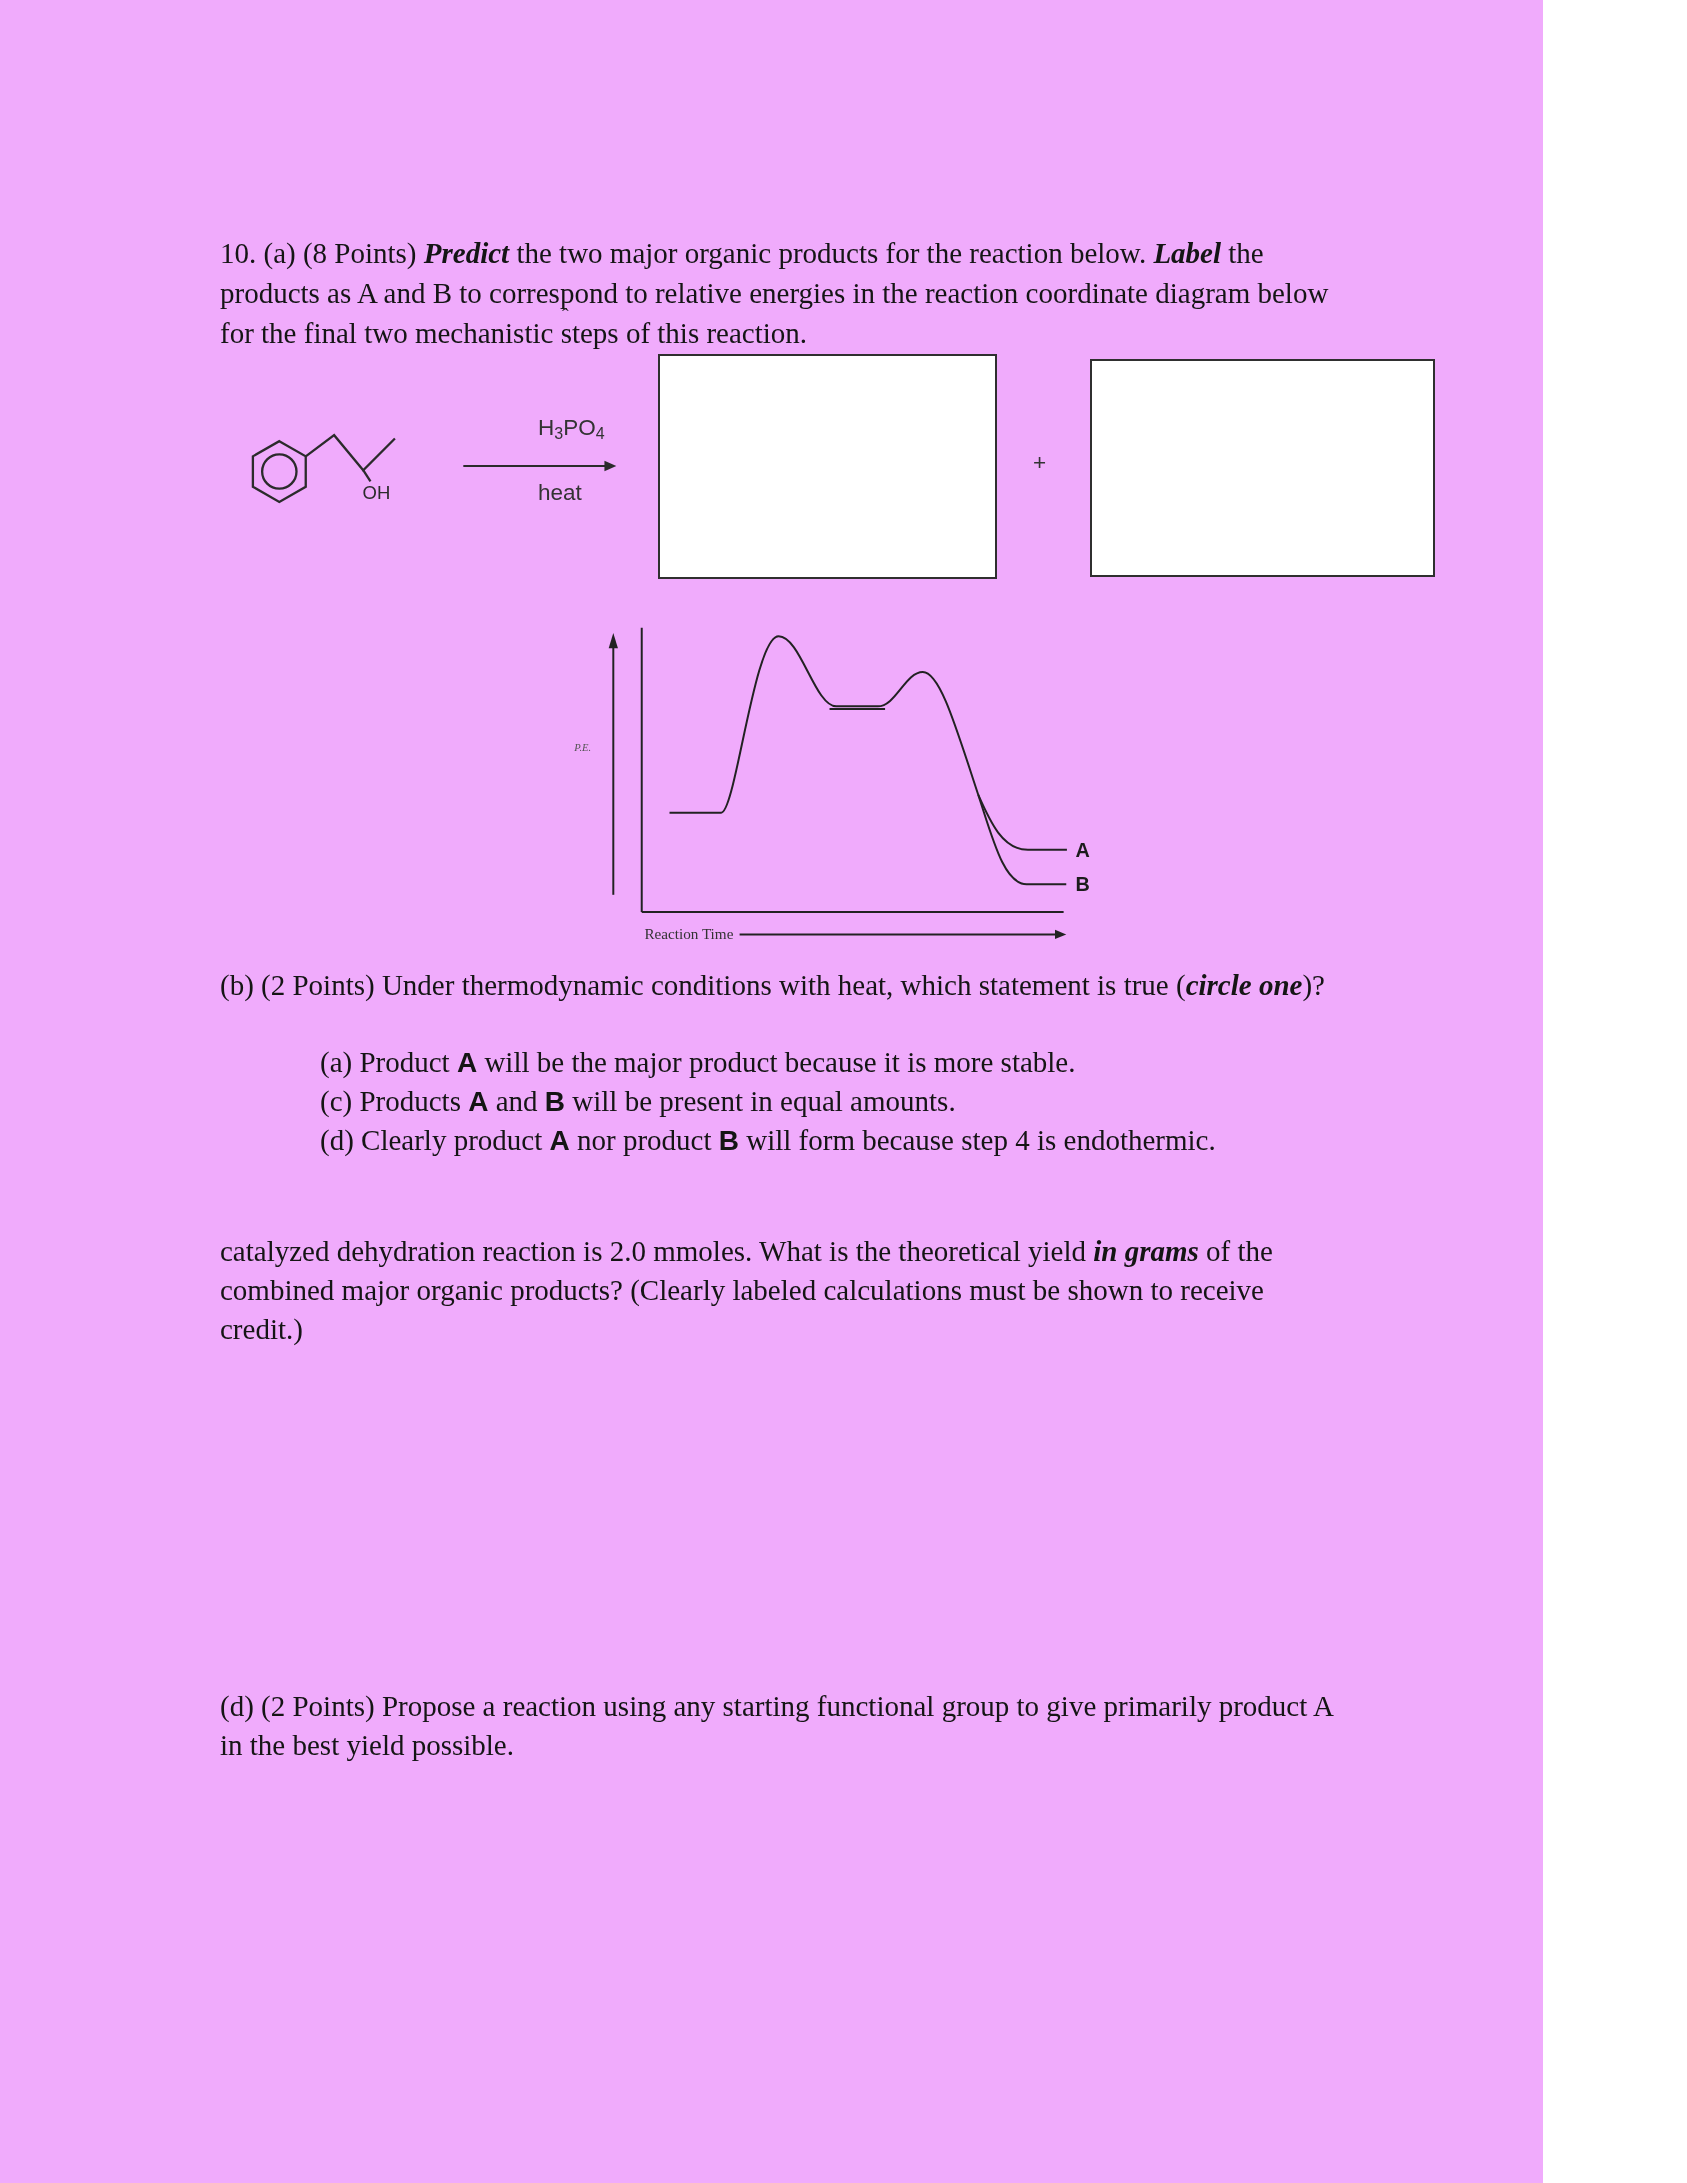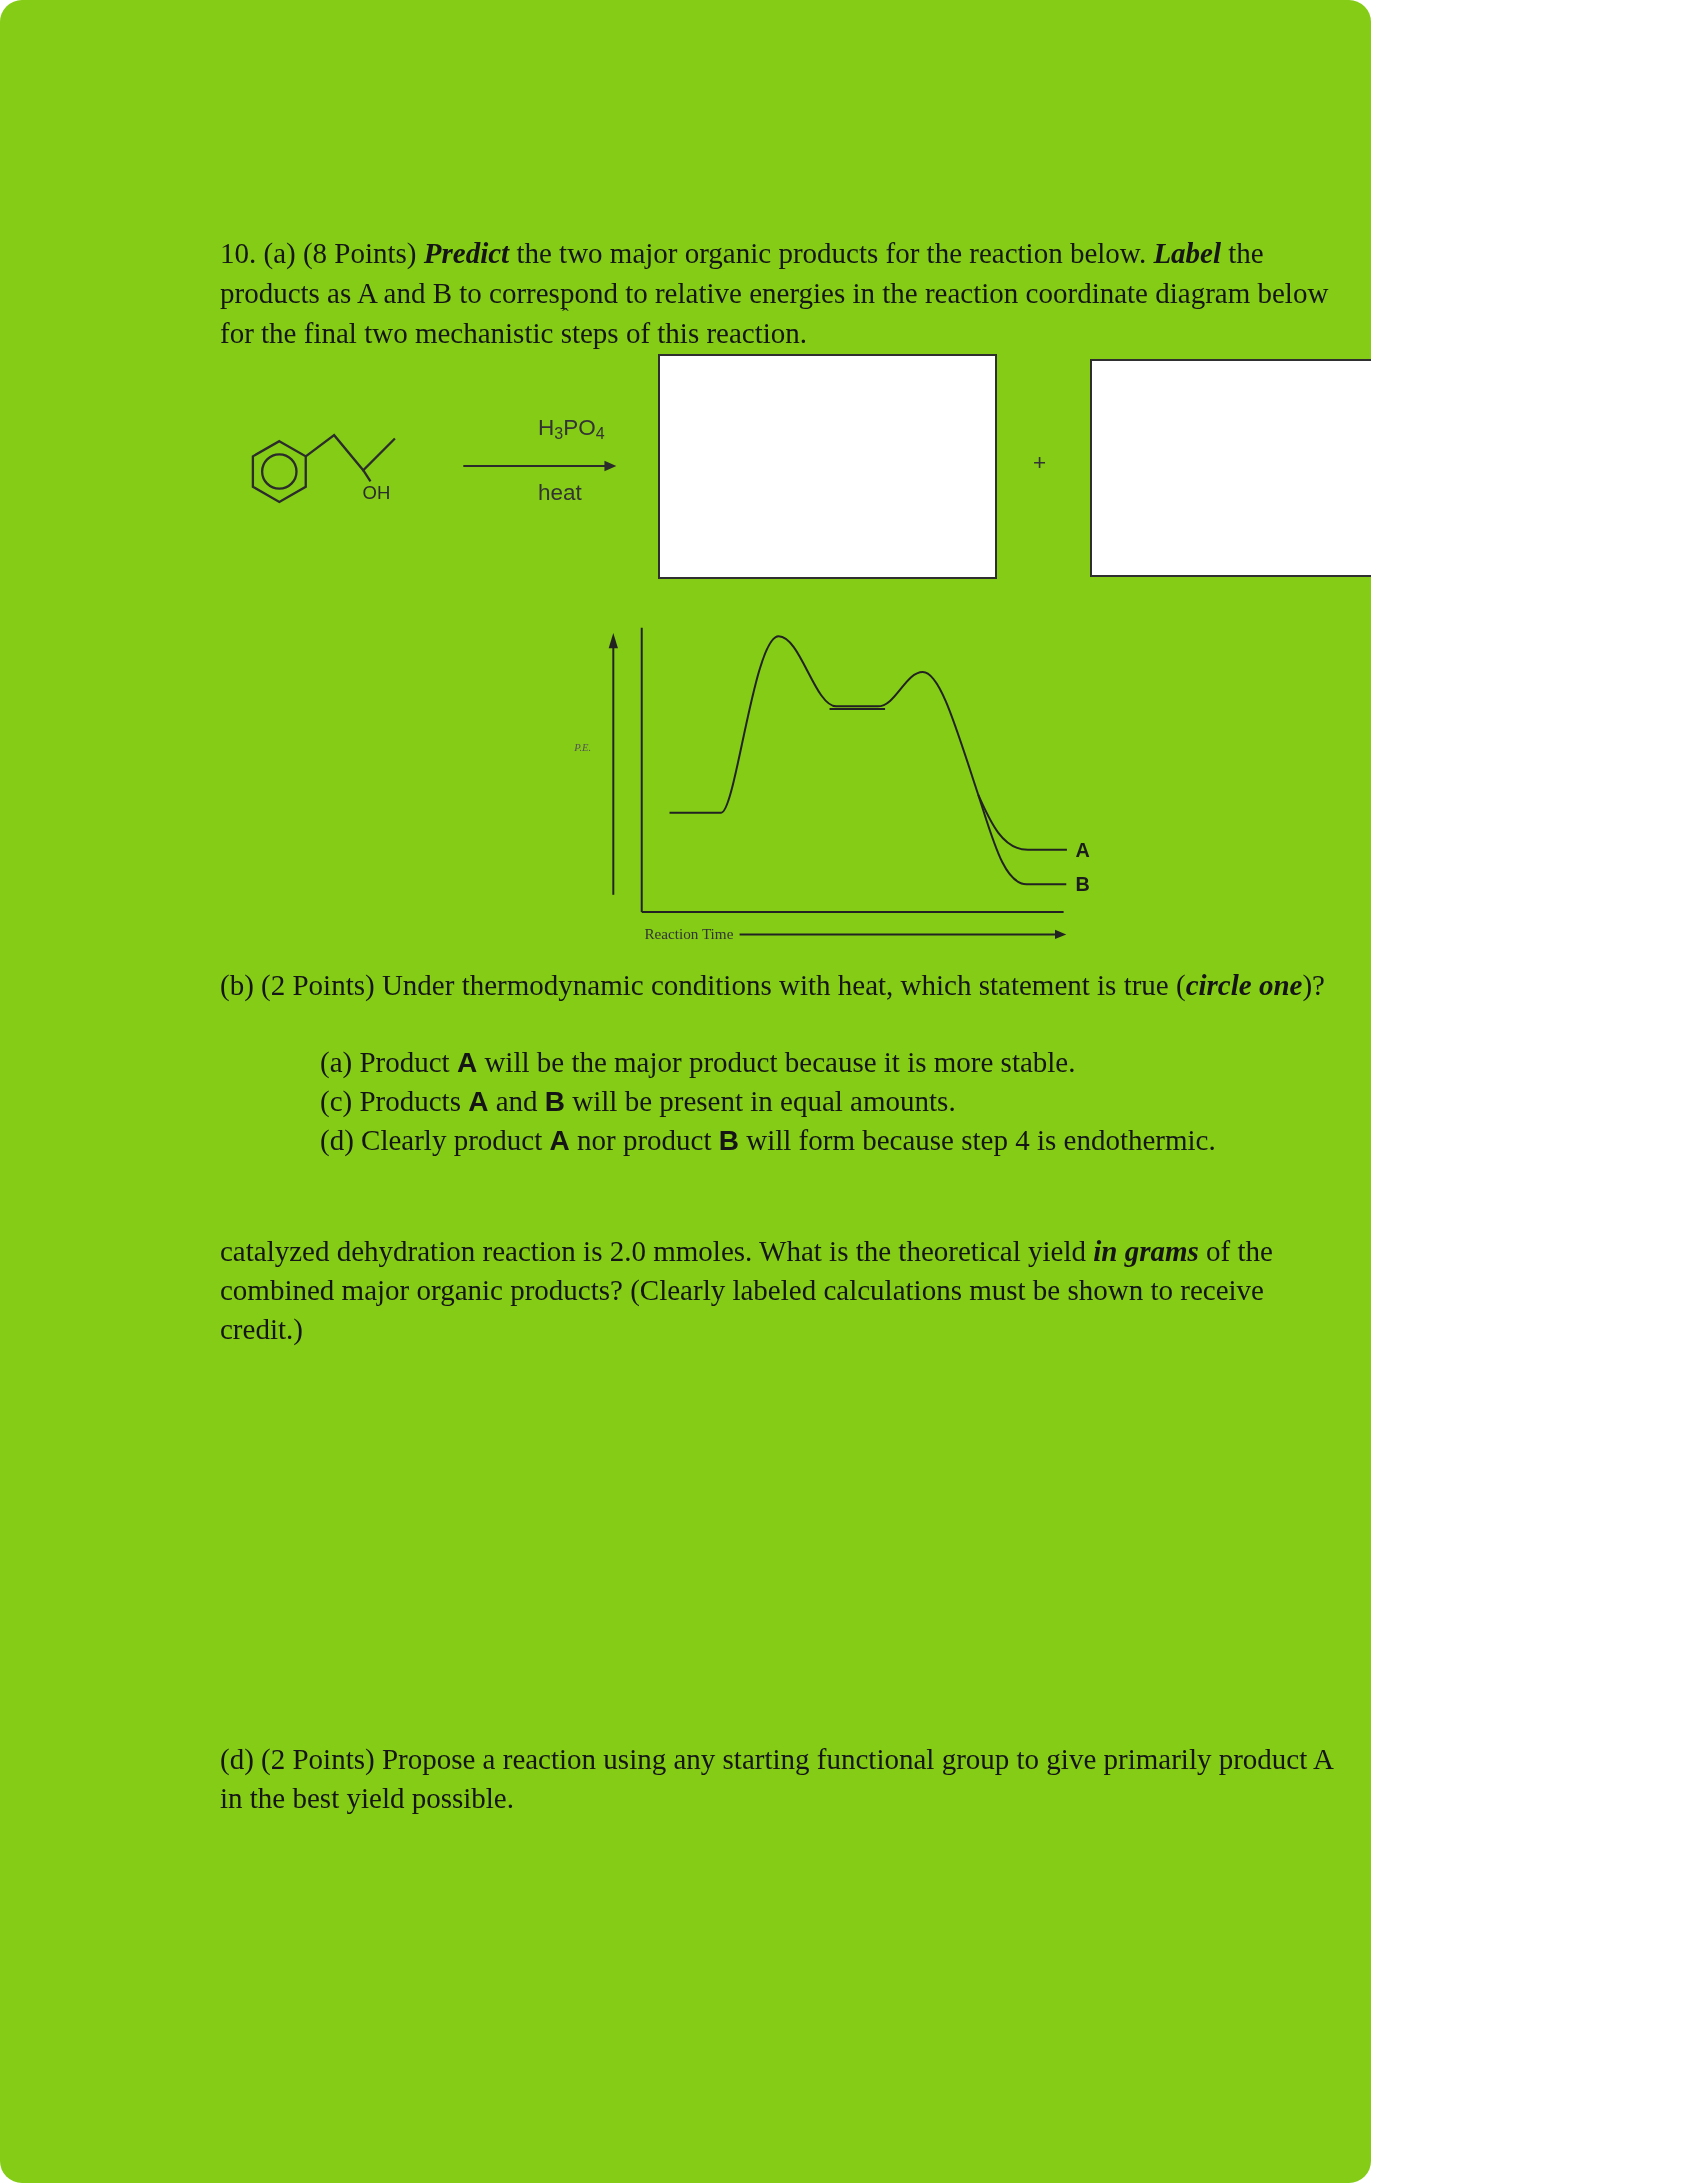--- a/index.html
+++ b/index.html
@@ -1,24 +1,23 @@
 <!DOCTYPE html>
 <html style="font-size:10.6px"><head>
 <meta charset="utf-8">
 <style>
   * { margin: 0; padding: 0; box-sizing: border-box; }
   html, body { background: #ffffff; }
   body { font-family: "Liberation Serif", serif; color: #151515; }
   .page {
     position: relative;
-    width: 1371px;
+    width: 1543px;
     height: 2183px;
-    background: #84cc16;
+    background: #f0abfc;
     overflow: hidden;
-    border-radius: 22px;
   }
   .para { position: absolute; font-size: 29px; line-height: 39px; }
   .line { white-space: nowrap; }
   .bi { font-weight: bold; font-style: italic; }
   .ab {
     font-family: "Liberation Sans", sans-serif;
     font-weight: bold;
     font-size: 28px;
   }
   .sub { font-size: 20px; vertical-align: -4.6px; }
@@ -116,19 +115,19 @@
     <div class="line"><span>(c) Products </span><span class="ab">A</span><span> and </span><span class="ab">B</span><span> will be present in equal amounts.</span></div>
     <div class="line"><span>(d) Clearly product </span><span class="ab">A</span><span> nor product </span><span class="ab">B</span><span> will form because step 4 is endothermic.</span></div>
   </div>
 
   <section class="para" style="left:220px; top:1232px;">
     <div class="line"><span>catalyzed dehydration reaction is 2.0 mmoles. What is the theoretical yield </span><span class="bi">in grams</span><span> of the</span></div>
     <div class="line">combined major organic products? (Clearly labeled calculations must be shown to receive</div>
     <div class="line">credit.)</div>
   </section>
 
-  <section class="para" style="left:220px; top:1740px;">
+  <section class="para" style="left:220px; top:1687px;">
     <div class="line">(d) (2 Points) Propose a reaction using any starting functional group to give primarily product A</div>
     <div class="line">in the best yield possible.</div>
   </section>
 
 </div>
 
 
 </body></html>

